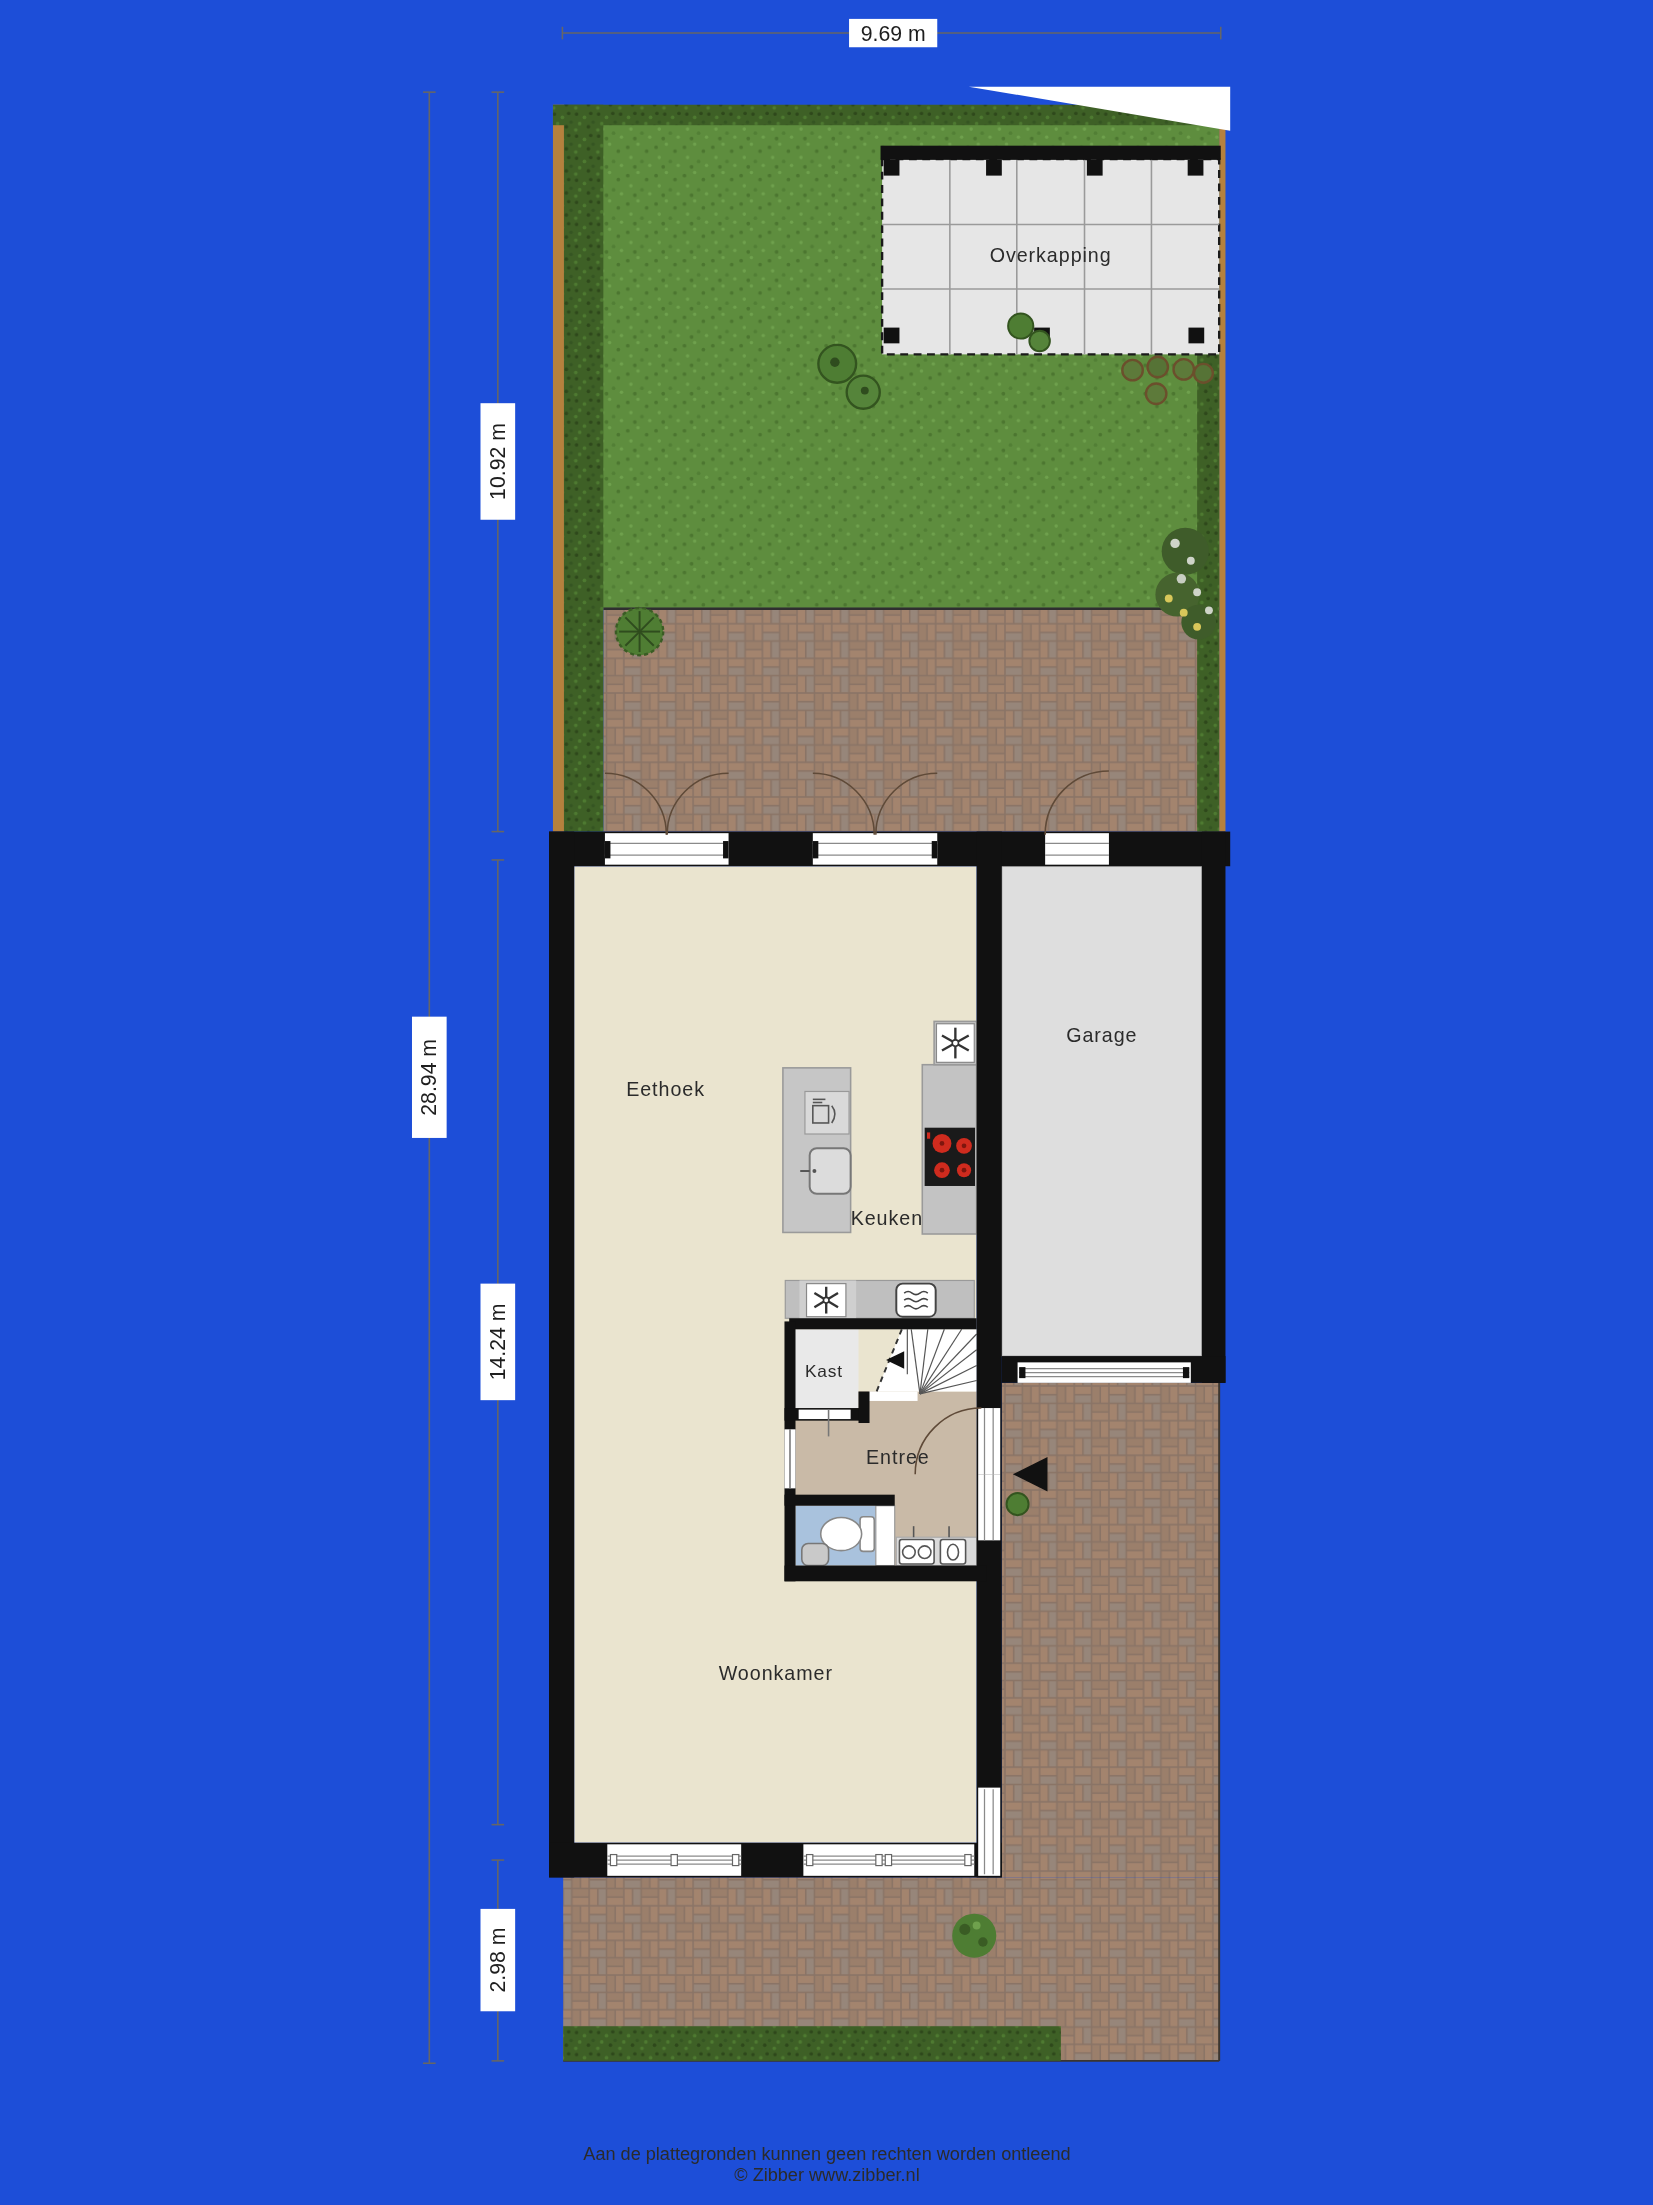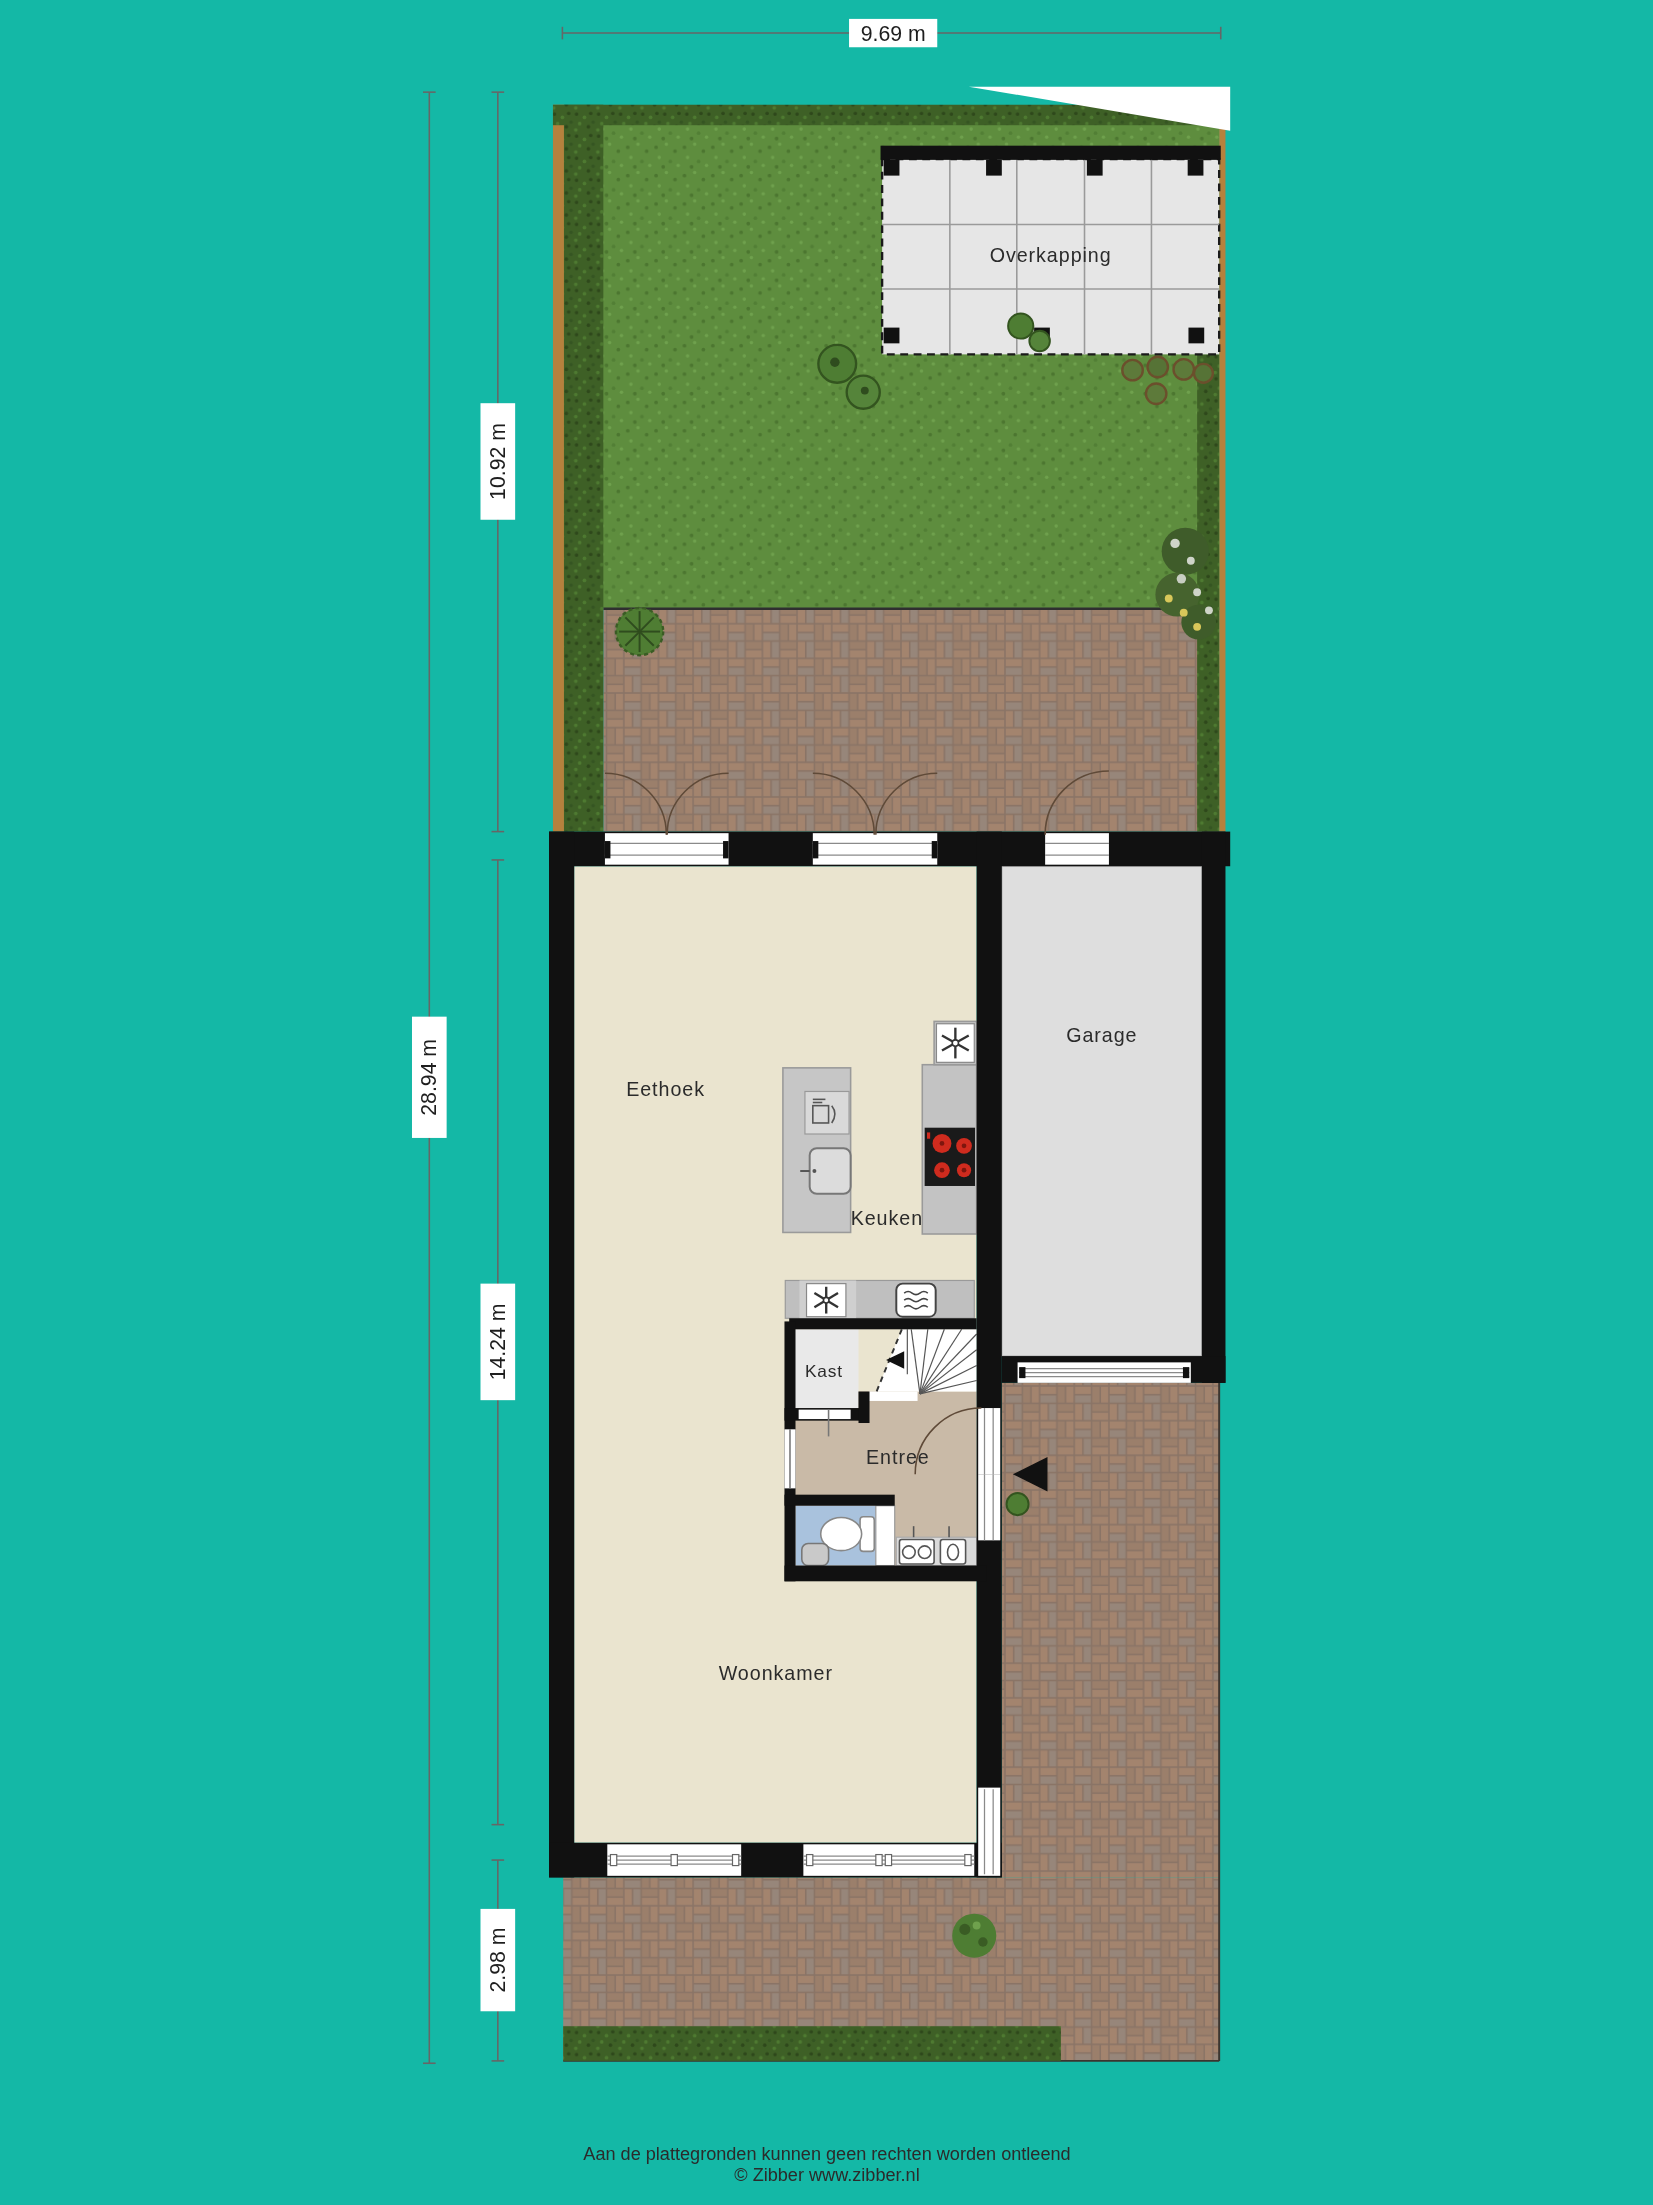--- a/index.html
+++ b/index.html
@@ -1,16 +1,16 @@
 <!DOCTYPE html>
 <html style="font-size:12.6px"><head>
 <meta charset="utf-8">
 <style>
   html,body{margin:0;padding:0;background:#ffffff;}
-  .page{position:relative;width:1654px;height:2205px;background:#14b8a6;overflow:hidden;
+  .page{position:relative;width:1654px;height:2205px;background:#1d4ed8;overflow:hidden;
         font-family:"Liberation Sans", sans-serif;}
   svg{position:absolute;left:0;top:0;}
   text{font-family:"Liberation Sans", sans-serif;fill:#222222;}
   .dim-label{font-size:27px;fill:#1e1e1e;}
   .room-label{font-size:25px;fill:#2b2b2b;letter-spacing:1.2px;text-anchor:middle;}
   .room-label-small{font-size:22px;fill:#2b2b2b;letter-spacing:1px;text-anchor:middle;}
   .footer-text{font-size:23px;fill:#2b2b2b;text-anchor:middle;}
   .dimline{stroke:#666666;stroke-width:2;}
   .wall{fill:#111111;}
   .opening{fill:#ffffff;}

